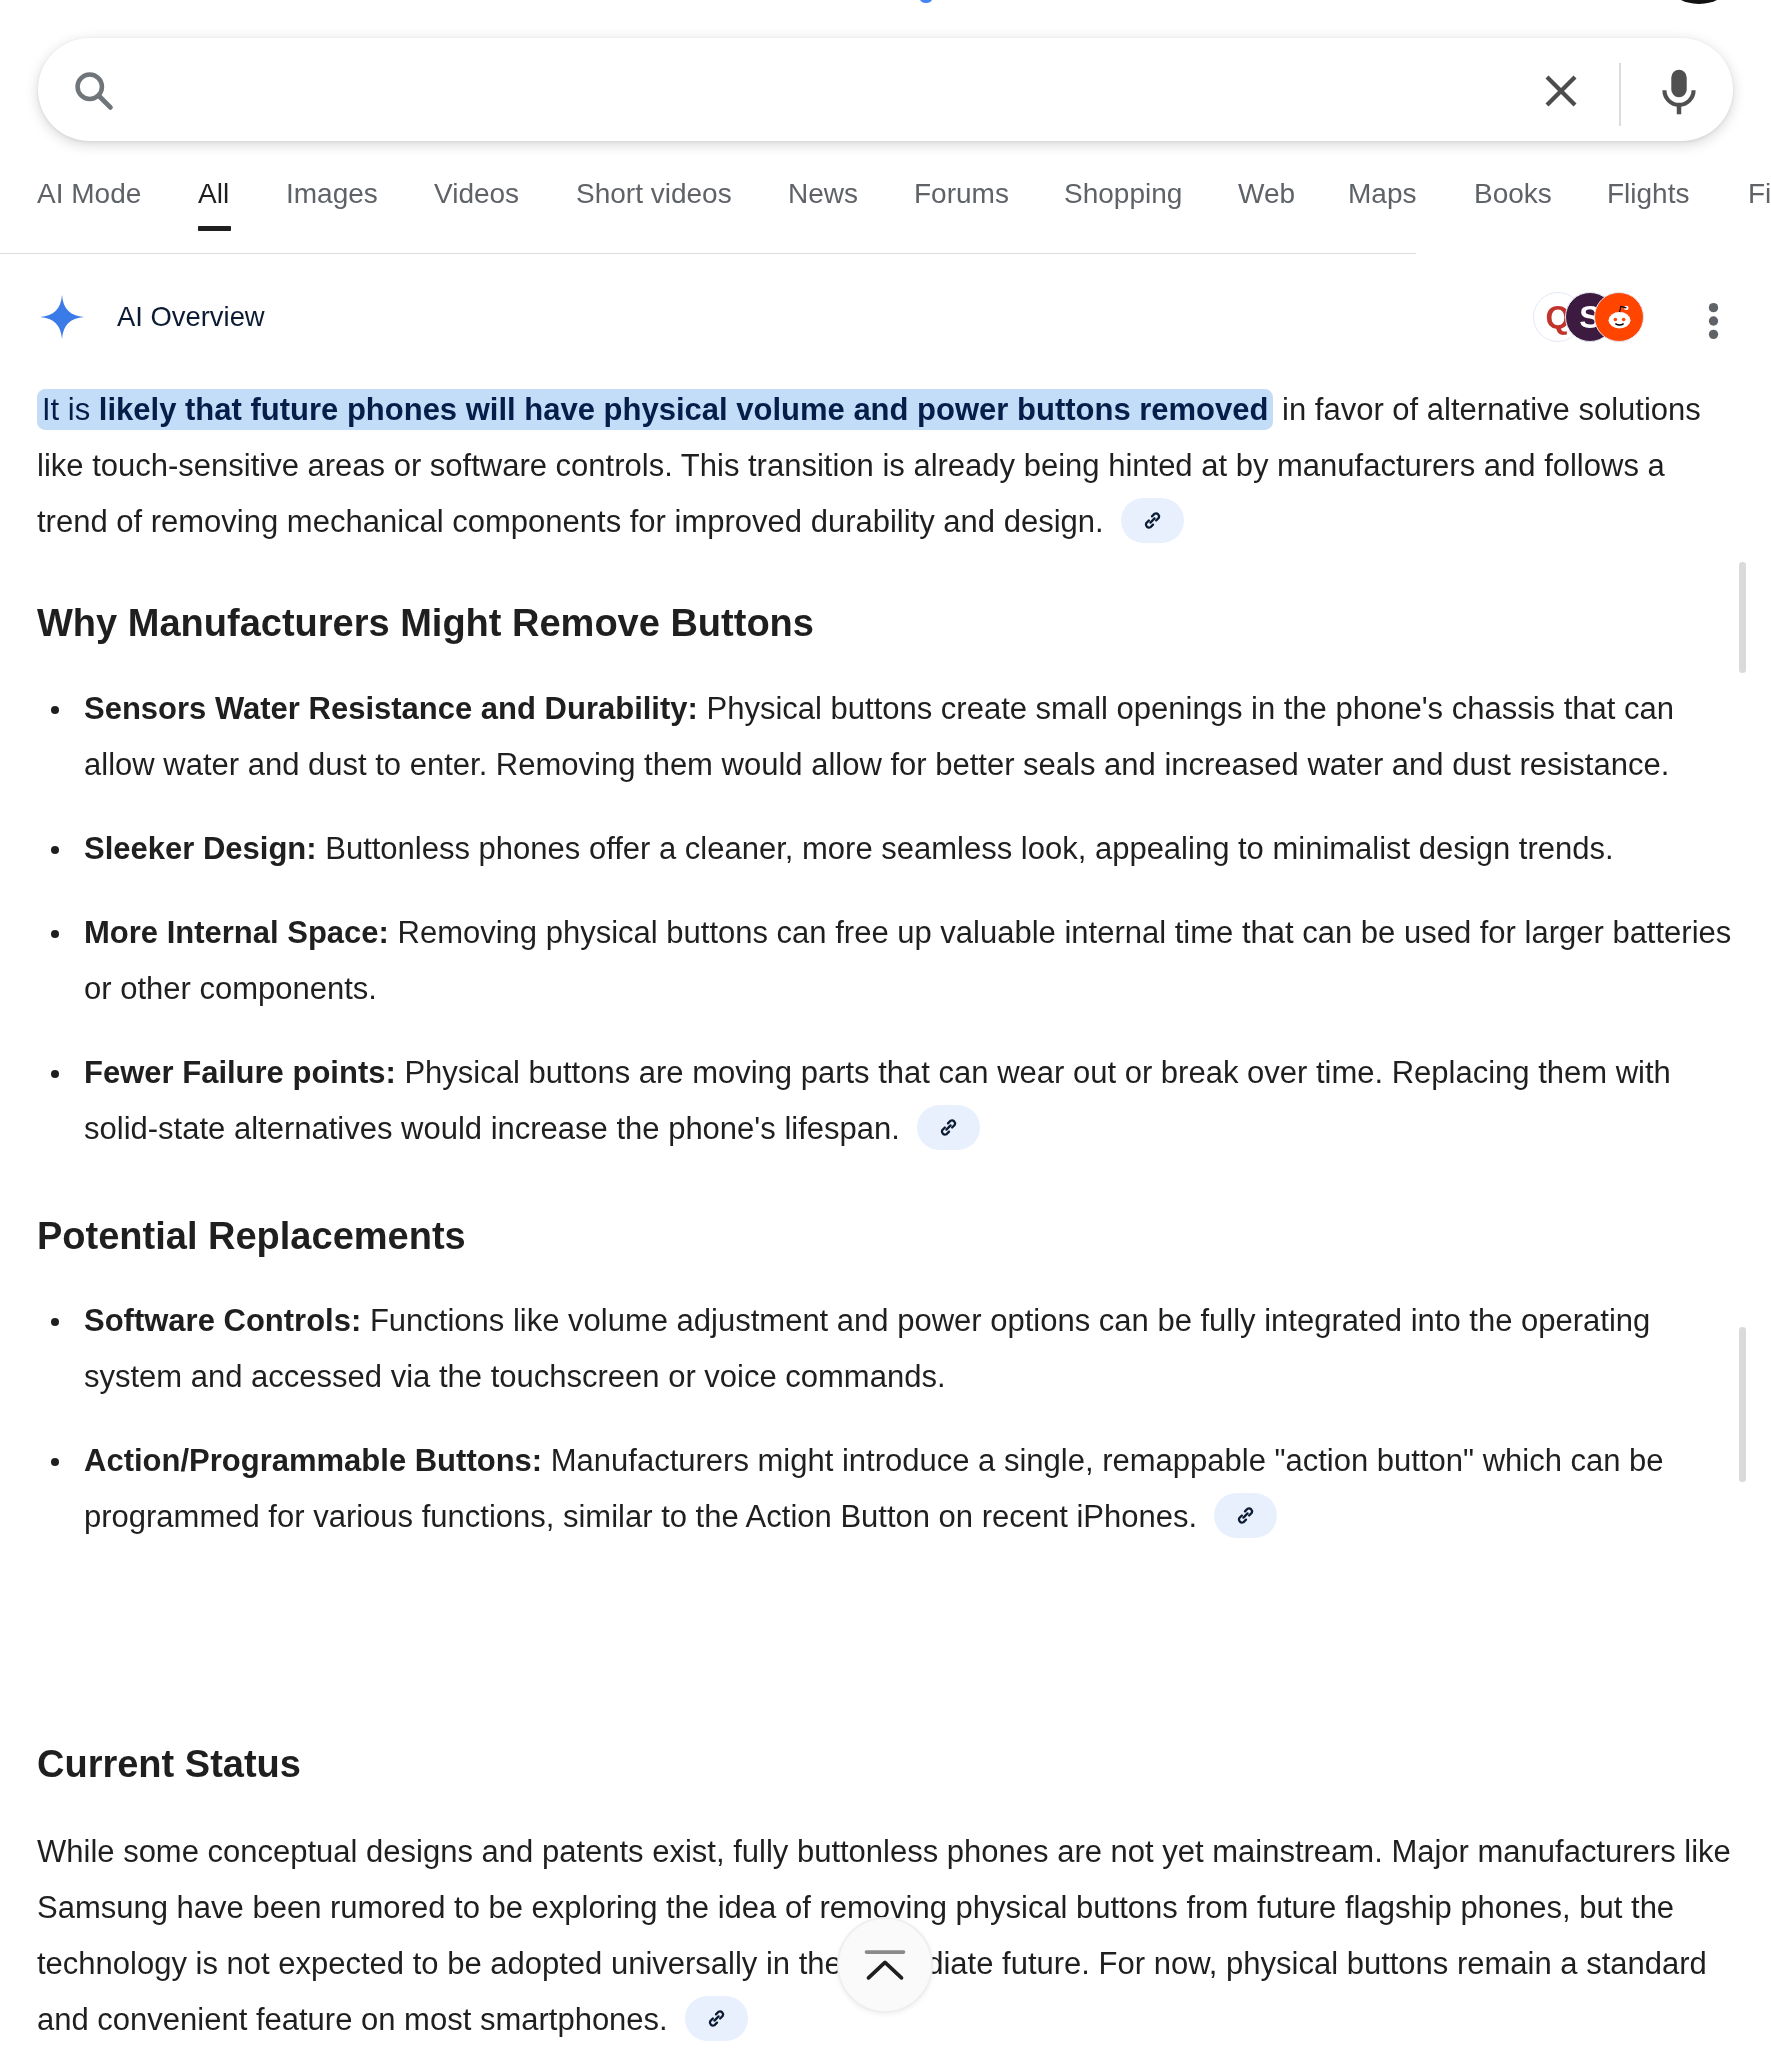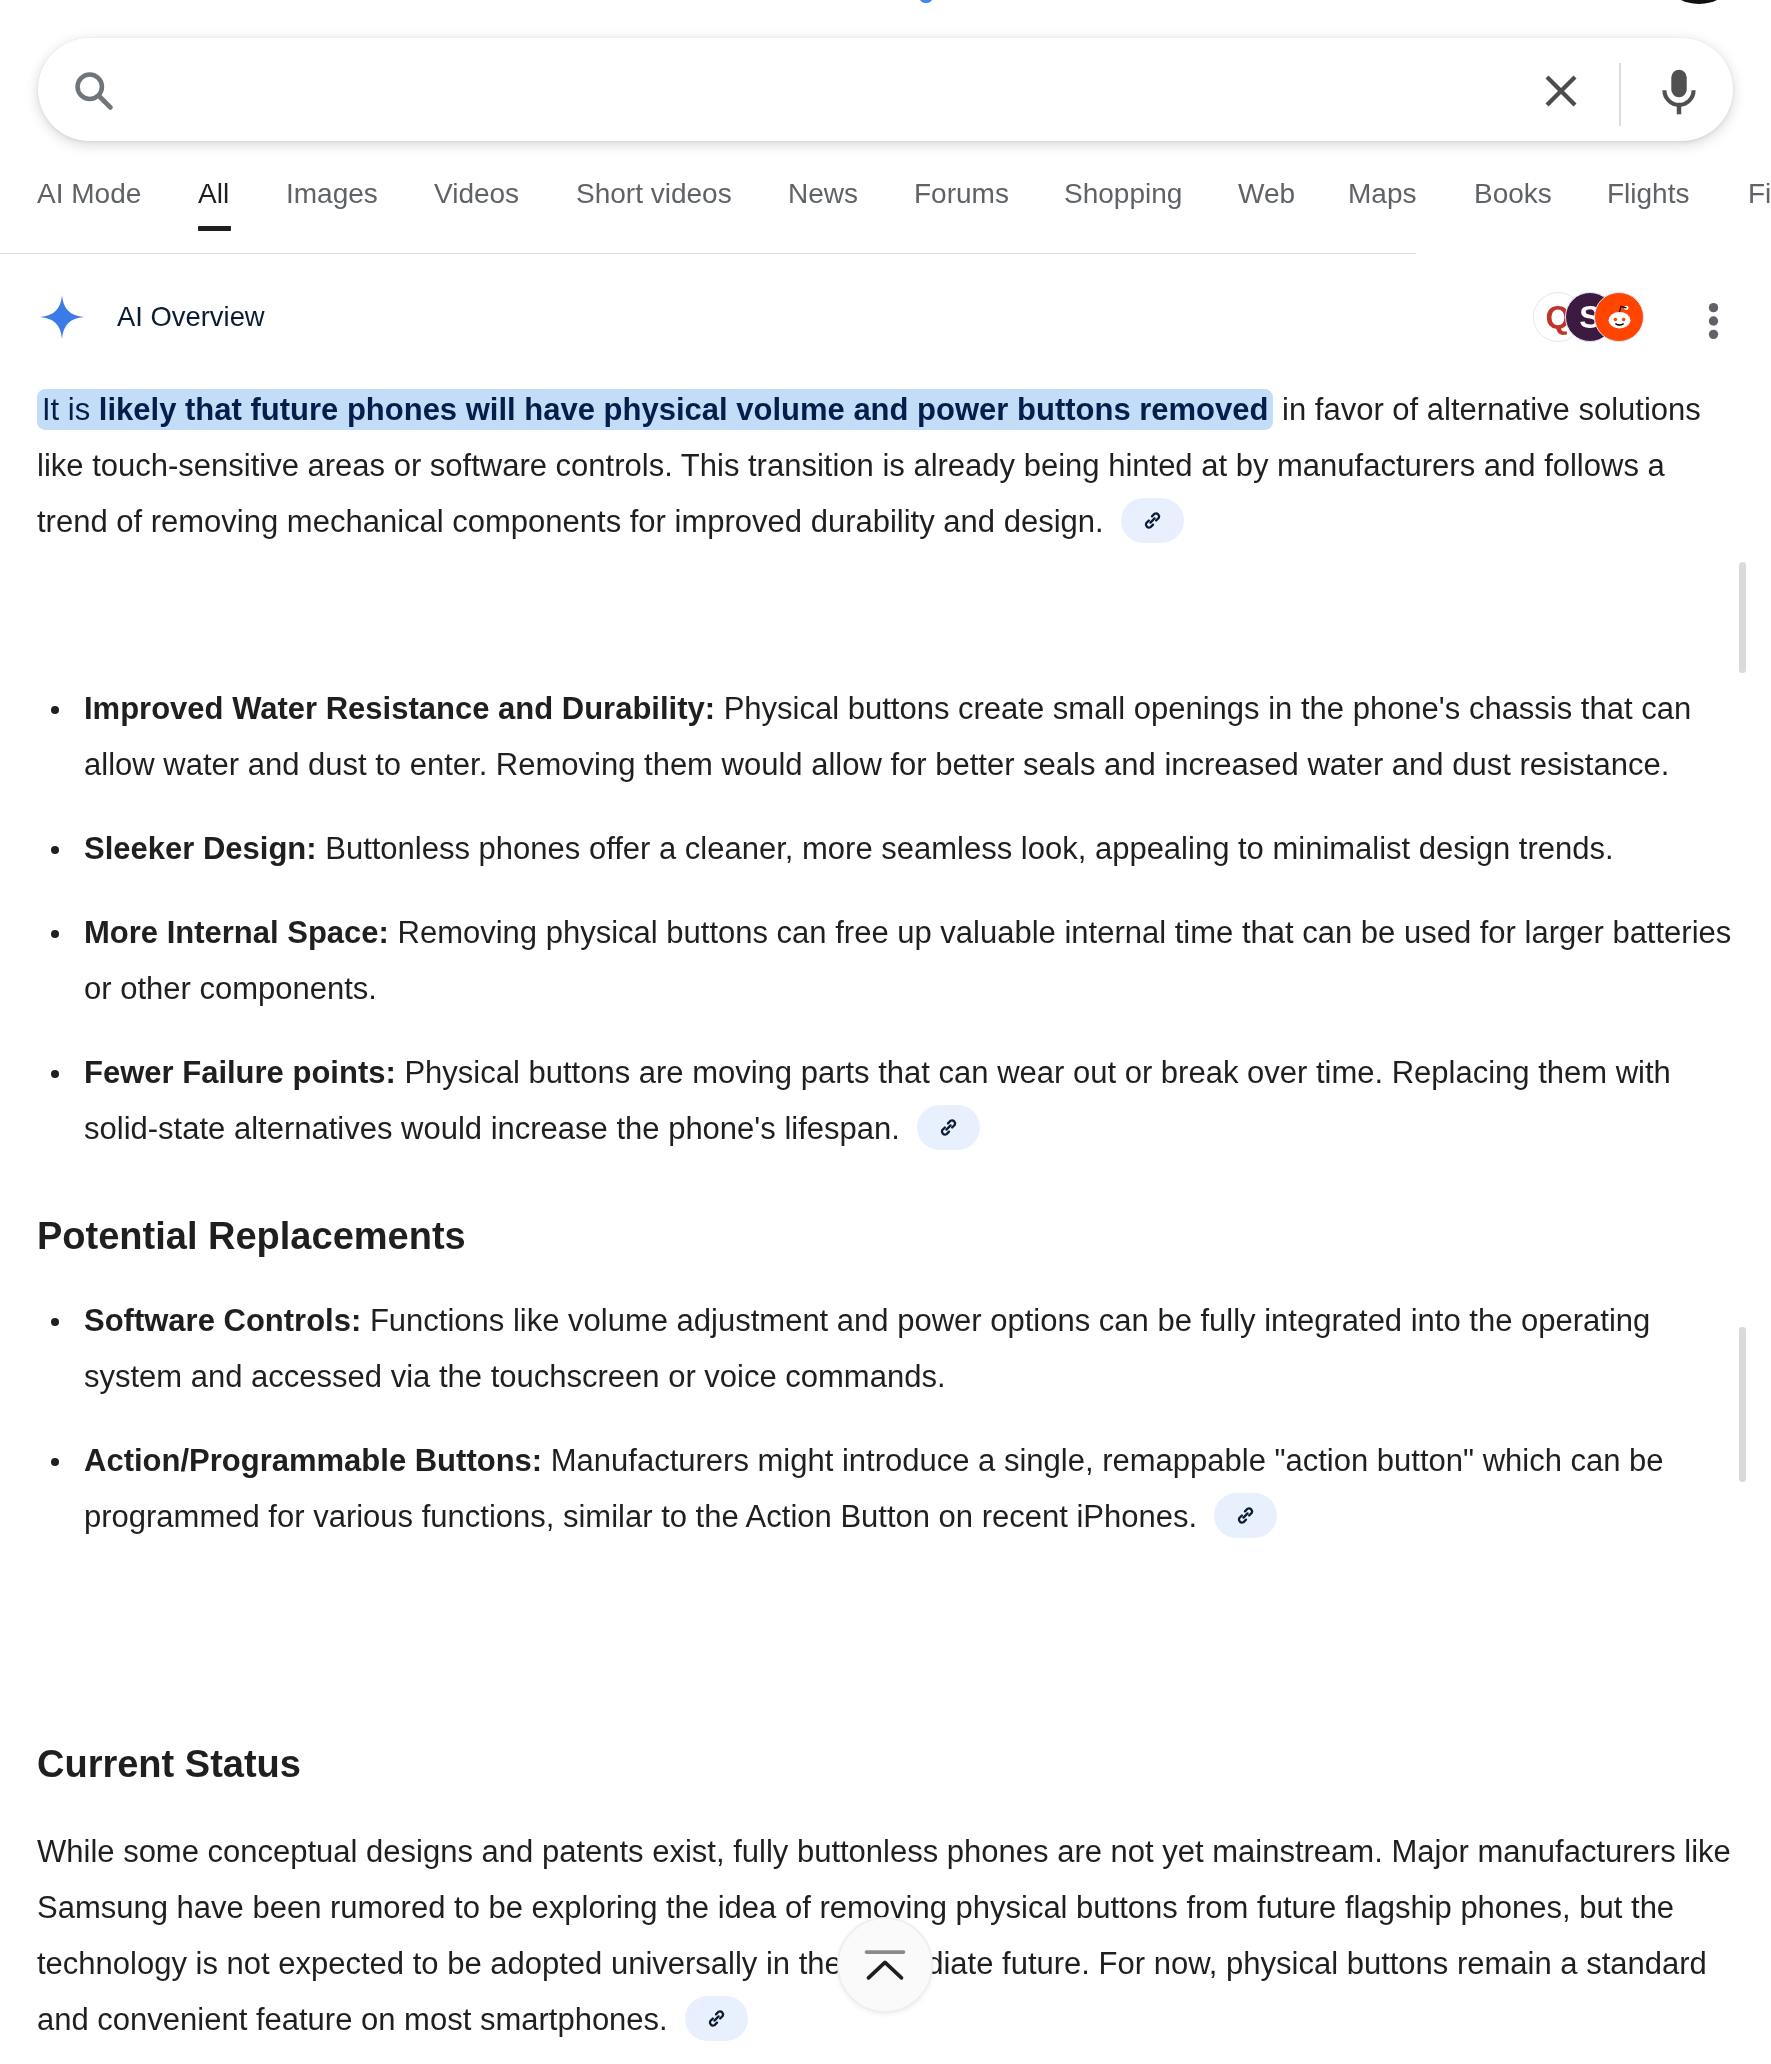--- a/index.html
+++ b/index.html
@@ -149,22 +149,23 @@
 <div class="content">
   <p class="para">
     <span class="hl"><span style="font-weight:400">It is </span><span>likely that future phones will have physical volume and power buttons removed</span></span><span> in favor of alternative solutions like touch-sensitive areas or software controls. This transition is already being hinted at by manufacturers and follows a trend of removing mechanical components for improved durability and design.</span>
     <span class="cite">
       <svg viewBox="0 0 24 24">
           <path d="M10 14 L14 10 M8.5 12 L6 14.5 a3 3 0 0 0 4 4 L12.5 16 M15.5 12 L18 9.5 a3 3 0 0 0 -4 -4 L11.5 8" fill="none" stroke="#0b1b33" stroke-width="2.2" stroke-linecap="round"></path>
         </svg>
     </span>
   </p>
 
+  <h2 class="h-why">Why Manufacturers Might Remove Buttons</h2>
   <ul class="list list-why">
-    <li><b>Improved Water Resistance and Durability:</b><span> Physical buttons create small openings in the phone's chassis that can allow water and dust to enter. Removing them would allow for better seals and increased water and dust resistance.</span></li>
+    <li><b>Sensors Water Resistance and Durability:</b><span> Physical buttons create small openings in the phone's chassis that can allow water and dust to enter. Removing them would allow for better seals and increased water and dust resistance.</span></li>
     <li><b>Sleeker Design:</b><span> Buttonless phones offer a cleaner, more seamless look, appealing to minimalist design trends.</span></li>
     <li><b>More Internal Space:</b><span> Removing physical buttons can free up valuable internal time that can be used for larger batteries or other components.</span></li>
     <li><b>Fewer Failure points:</b><span> Physical buttons are moving parts that can wear out or break over time. Replacing them with solid-state alternatives would increase the phone's lifespan.</span>
       <span class="cite">
         <svg viewBox="0 0 24 24">
             <path d="M10 14 L14 10 M8.5 12 L6 14.5 a3 3 0 0 0 4 4 L12.5 16 M15.5 12 L18 9.5 a3 3 0 0 0 -4 -4 L11.5 8" fill="none" stroke="#0b1b33" stroke-width="2.2" stroke-linecap="round"></path>
           </svg>
       </span>
     </li>
   </ul>

